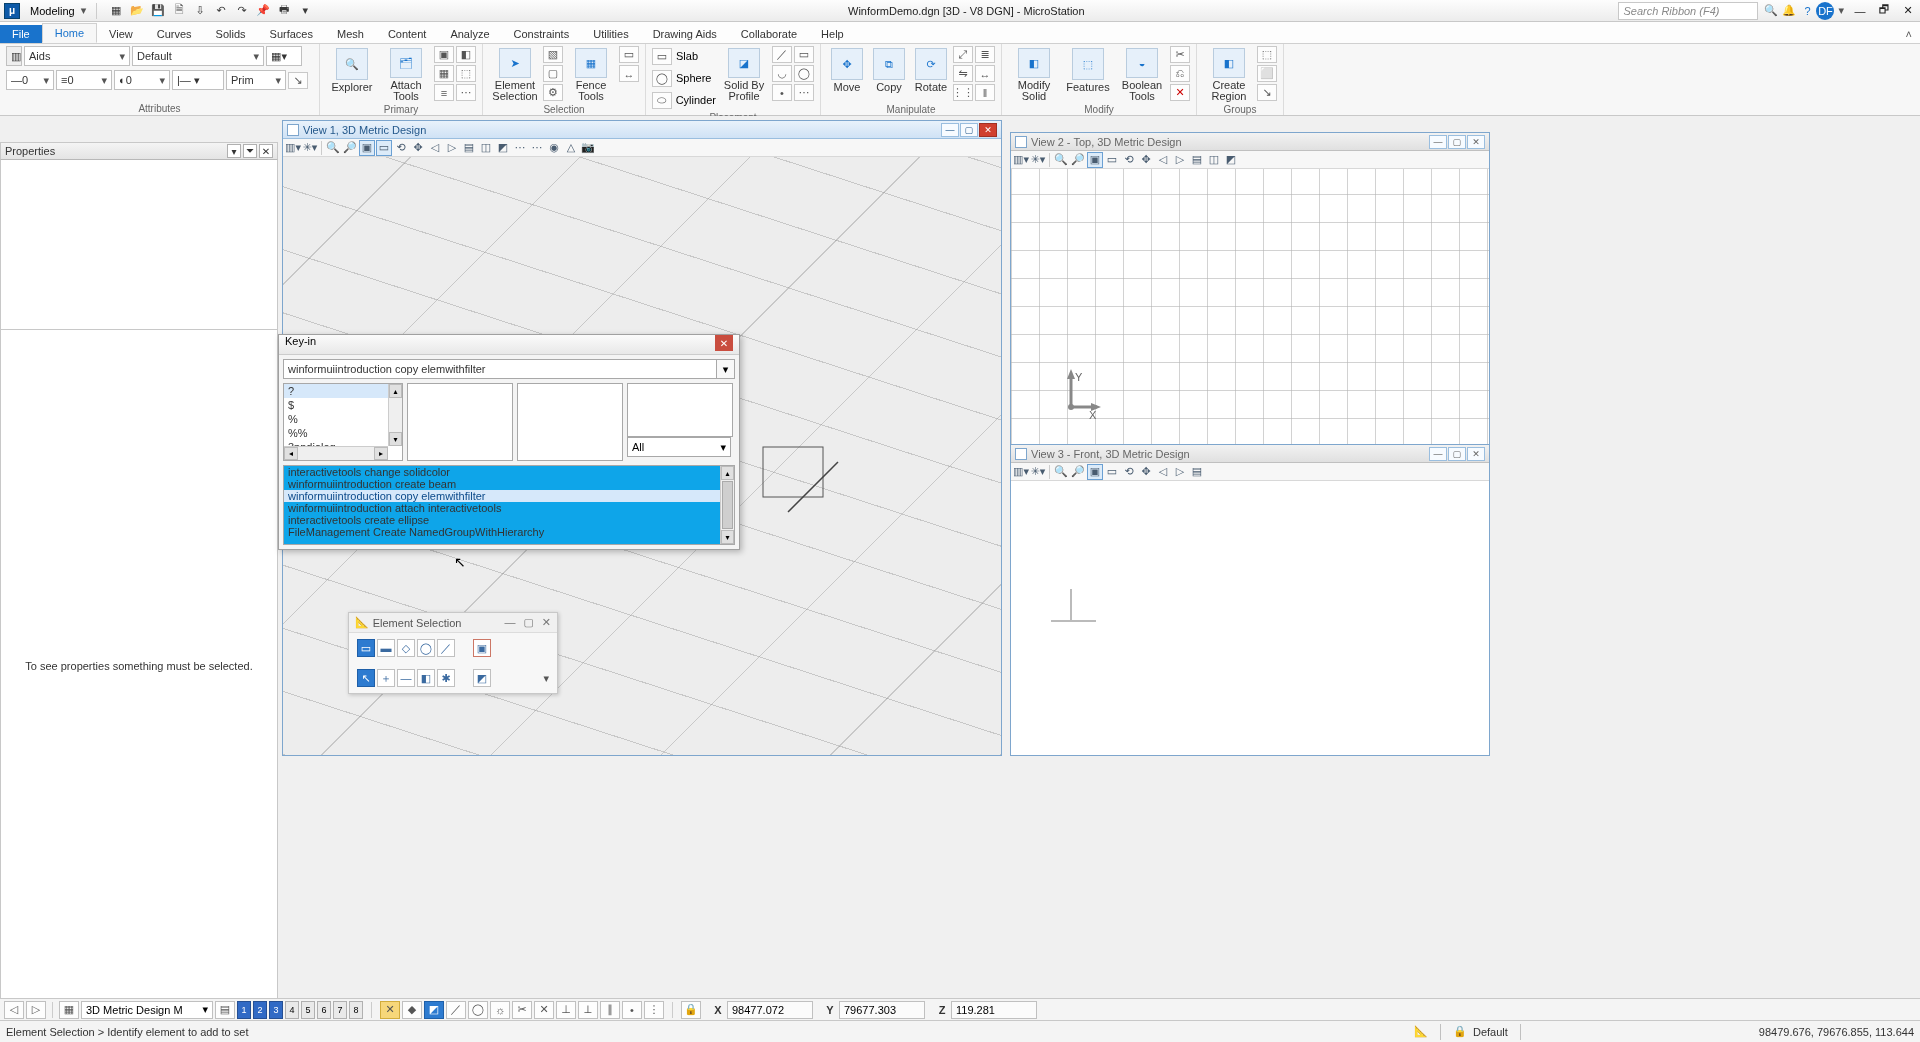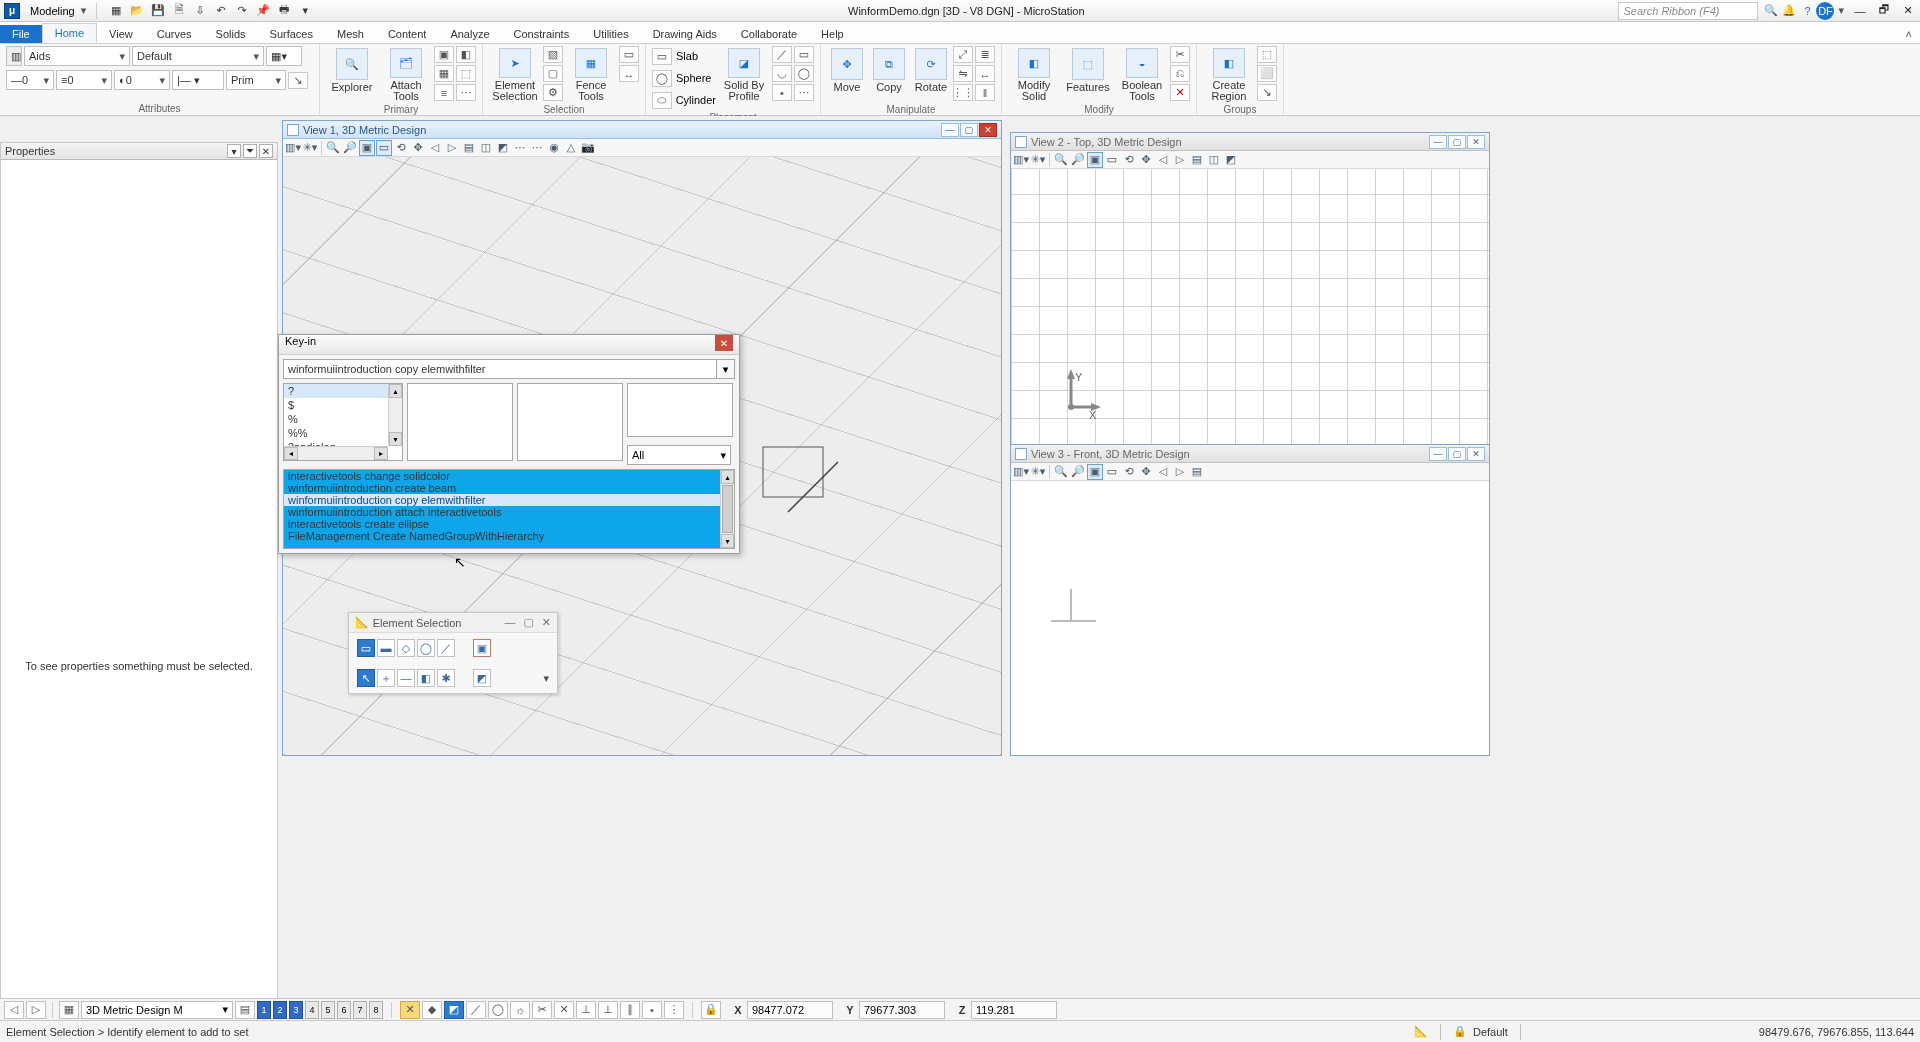--- a/index.html
+++ b/index.html
@@ -38,21 +38,21 @@
 .attr-row { display:flex; align-items:center; gap:2px; height:20px;}
 .attr-combo { height:20px; border:1px solid #c0c0c0; background:#fff; display:flex; align-items:center; padding:0 4px; color:#333;}
 .attr-combo .caret { margin-left:auto; color:#555;}
 
 
 .workarea { position:absolute; top:116px; left:0; right:0; bottom:40px; display:flex;}
 .prop-panel { width:278px; background:#f0f0f0; display:flex; flex-direction:column;margin-top:26px;}
 .panel-header { height:18px; background:linear-gradient(#f4f4f4,#e4e4e4); border:1px solid #c8c8c8; border-bottom-color:#b8b8b8; display:flex; align-items:center; padding:0 4px; color:#333;}
 .panel-header .ph-right { margin-left:auto; display:flex; gap:2px;}
 .panel-header .ph-btn { width:14px; height:14px; display:flex; align-items:center; justify-content:center; font-size:10px; border:1px solid #b0b0b0; background:#fff;}
-.prop-body { flex:1; background:#fff; border:1px solid #c8c8c8; border-top:none; margin:0; padding:0; display:flex; flex-direction:column;align-items:center;}
+.prop-body { flex:1; background:#fff; border:1px solid #c8c8c8; border-top:none; margin:0; padding:0; display:flex; flex-direction:column;}
 .prop-top { height:170px; border-bottom:1px solid #c8c8c8;}
 .prop-msg { flex:1; display:flex; align-items:center; justify-content:center; color:#333; text-align:center; padding:0 20px;}
 
 .views { flex:1; position:relative; background:#f0f0f0;}
 .view-window { position:absolute; border:1px solid #7ea6cd; background:#fff; display:flex; flex-direction:column;}
 .view-title { height:18px; background:linear-gradient(#e9f2fb,#cfe2f5); border-bottom:1px solid #9abedf; display:flex; align-items:center; padding:0 4px; gap:4px; color:#24588b;}
 .view-title.inactive { background:linear-gradient(#f2f2f2,#e0e0e0); color:#666; border-bottom-color:#c0c0c0;}
 .view-title .vt-icon { width:12px; height:12px; border:1px solid #7ea6cd; background:#fff;}
 .view-title .vt-btns { margin-left:auto; display:flex; gap:1px;}
 .view-title .vt-btn { width:18px; height:14px; border:1px solid #9abedf; background:#f7fbff; display:flex; align-items:center; justify-content:center; font-size:9px;}
@@ -102,21 +102,21 @@
 .elsel-title { height:20px; display:flex; align-items:center; padding:0 6px; gap:4px; color:#555; background:#f0f0f0; border-bottom:1px solid #dcdcdc;}
 .elsel-title .et-btns { margin-left:auto; display:flex; gap:8px; color:#777;}
 .elsel-row { display:flex; gap:2px; padding:6px 8px; align-items:center;}
 .tool-ico { width:18px; height:18px; border:1px solid #c0c0c0; background:#fff; display:flex; align-items:center; justify-content:center; color:#3a6aa0;}
 .tool-ico.active { background:#2d7bd0; color:#fff; border-color:#1e5fa8;}
 
 
 .status-top { position:absolute; left:0; right:0; bottom:22px; height:22px; background:#f4f4f4; border-top:1px solid #c8c8c8; display:flex; align-items:center; padding:0 4px; gap:2px;}
 .st-btn { width:20px; height:18px; border:1px solid #c0c0c0; background:#fdfdfd; display:flex; align-items:center; justify-content:center; color:#555;}
 .st-btn.on { background:#f7d77a; border-color:#d2ac3c;}
-.st-combo { width:152px; height:18px; border:1px solid #c0c0c0; background:#fff; display:flex; align-items:center; padding:5px 4px;}
+.st-combo { width:132px; height:18px; border:1px solid #c0c0c0; background:#fff; display:flex; align-items:center; padding:5px 4px;}
 .num-btn { width:14px; height:18px; border:1px solid #b0b0b0; background:#e9e9e9; display:flex; align-items:center; justify-content:center; font-size:9px;}
 .num-btn.on { background:#316ac5; color:#fff; border-color:#254f93;}
 .coord { display:flex; align-items:center; gap:2px; margin-left:8px;}
 .coord-lbl { width:14px; text-align:center; font-weight:bold; color:#333;}
 .coord-box { width:86px; height:18px; border:1px solid #c0c0c0; background:#fbfbfb; padding:0 4px; display:flex; align-items:center;}
 
 .status-bottom { position:absolute; left:0; right:0; bottom:0; height:22px; background:#f4f4f4; border-top:1px solid #c8c8c8; display:flex; align-items:center; padding:0 6px; color:#333;}
 .status-bottom .sb-sep { width:1px; height:16px; background:#c0c0c0; margin:0 6px;}
 .status-bottom .sb-right { margin-left:auto; display:flex; align-items:center; gap:6px;}
 
@@ -527,21 +527,21 @@
         <div class="scr-btn" style="height:14px">▾</div>
       </div>
       <div class="list-hscroll">
         <div class="scr-btn" style="width:14px">◂</div>
         <div style="flex:1"></div>
         <div class="scr-btn" style="width:14px">▸</div>
       </div>
     </div>
     <div class="keyin-list" style="width:106px"></div>
     <div class="keyin-list" style="width:106px"></div>
-    <div style="width:106px;display:flex;flex-direction:column;gap:8px">
+    <div style="width:106px;display:flex;flex-direction:column;gap:0">
       <div class="keyin-list" style="width:106px;height:54px"></div>
       <div class="keyin-all">
           <span>All</span>
           <span style="margin-left:auto">▾</span>
         </div>
     </div>
   </div>
   <div class="keyin-history">
     <div class="hi">interactivetools change solidcolor</div>
     <div class="hi">winformuiintroduction create beam</div>

